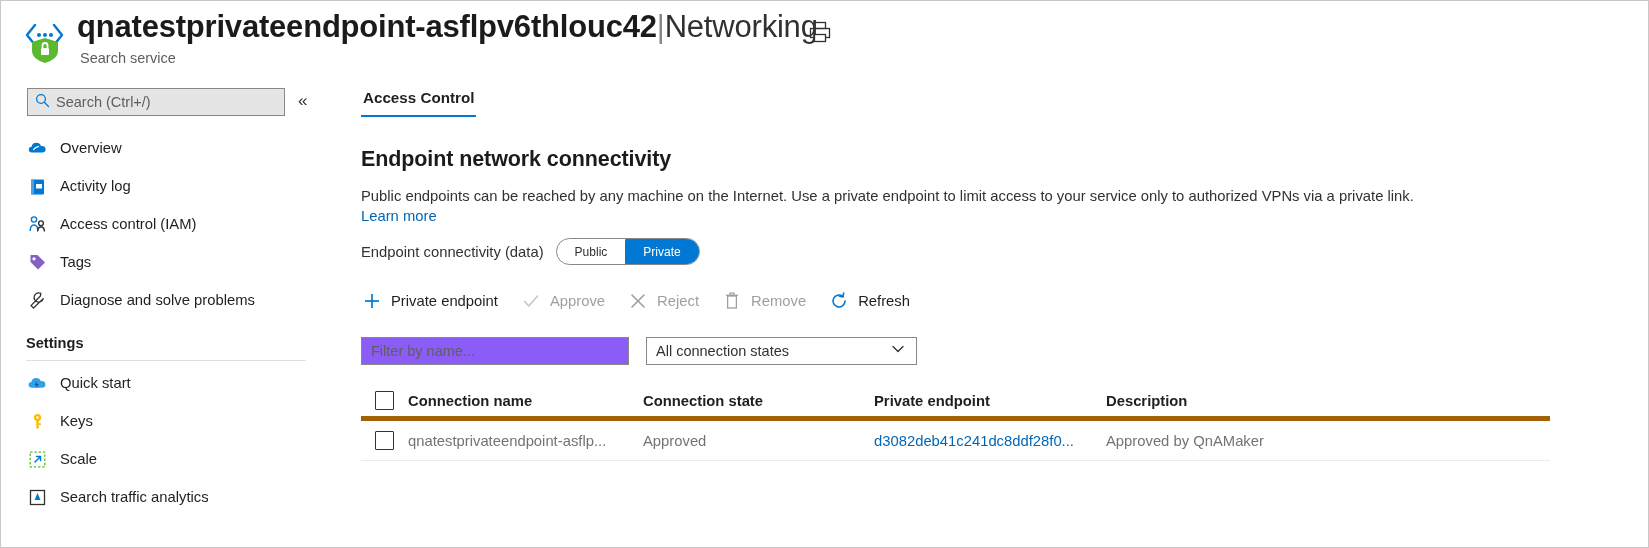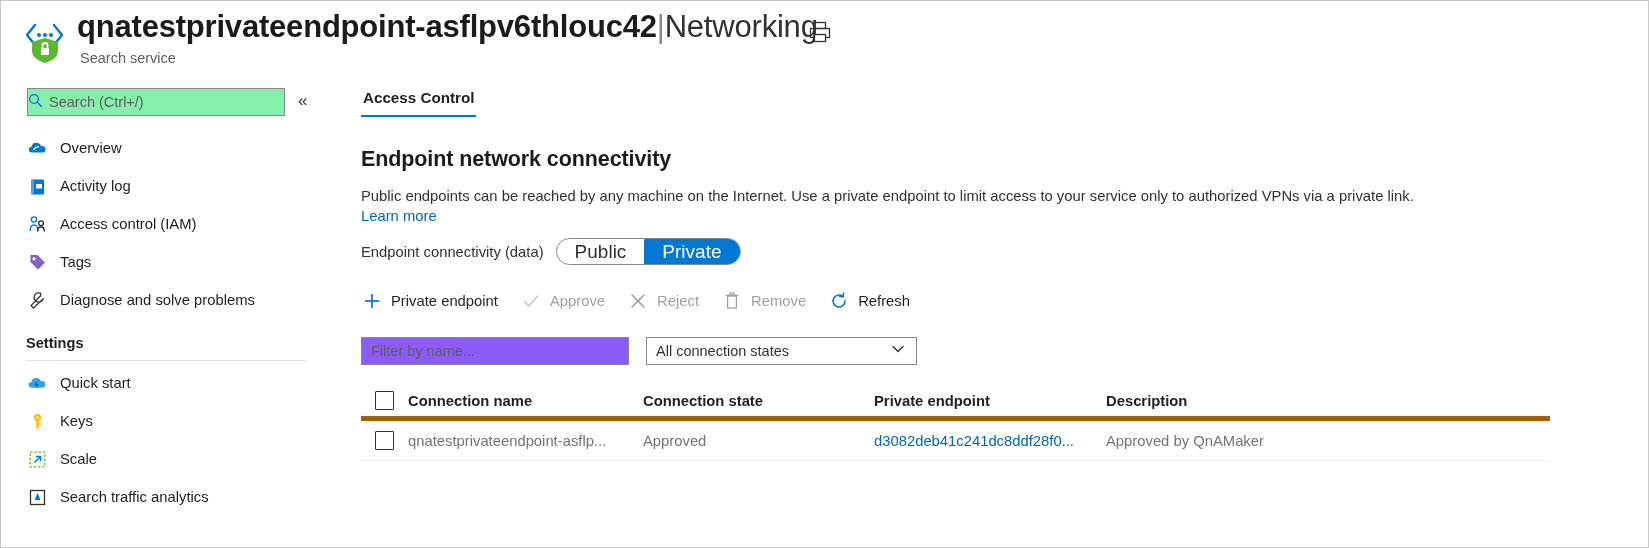--- a/index.html
+++ b/index.html
@@ -35,22 +35,22 @@
   .print-btn {
     position: absolute; left: 806px; top: 18px;
     width: 26px; height: 26px; cursor: pointer;
   }
 
   
   .sidebar { position: absolute; left: 0; top: 84px; width: 330px; height: 464px; }
   .search-wrap { position: absolute; left: 26px; top: 3px; width: 258px; height: 28px; }
   .search-box {
     width: 258px; height: 28px;
-    border: 1px solid #8a8886; background: #86efac;
-    display: flex; align-items: center; 
+    border: 1px solid #8a8886; background: #e5e5e5;
+    display: flex; align-items: center; padding-left: 7px;
   }
   .search-box input {
     border: none; outline: none; flex: 1;
     font-family: "Liberation Sans", sans-serif;
     font-size: 14.5px; color: #323130; padding-left: 6px;
     background: transparent;
   }
   .search-box input::placeholder { color: #605e5c; opacity: 1; }
   .collapse-btn {
     position: absolute; left: 297px; top: 6px;
@@ -100,21 +100,21 @@
   
   .conn-row { margin-top: 12px; display: flex; align-items: center; }
   .conn-label { font-size: 14.8px; color: #323130; margin-right: 12px; }
   .pill-group {
     display: flex; align-items: center;
     border: 1px solid #8a8886; border-radius: 16px;
     height: 27px; padding: 0; overflow: hidden; cursor: pointer;
   }
   .pill {
     height: 36px; display: flex; align-items: center; justify-content: center;
-    font-size: 19px; padding: 0 18px; color: #323130;
+    font-size: 12px; padding: 0 18px; color: #323130;
     border-radius: 8px; cursor: pointer;
   }
   .pill.active { background: #0078d4; color: #fff; }
 
   
   .cmdbar { margin-top: 20px; display: flex; align-items: center; height: 32px; }
   .cmd {
     display: flex; align-items: center; margin-right: 22px;
     font-size: 14.8px; cursor: pointer; white-space: nowrap;
   }

